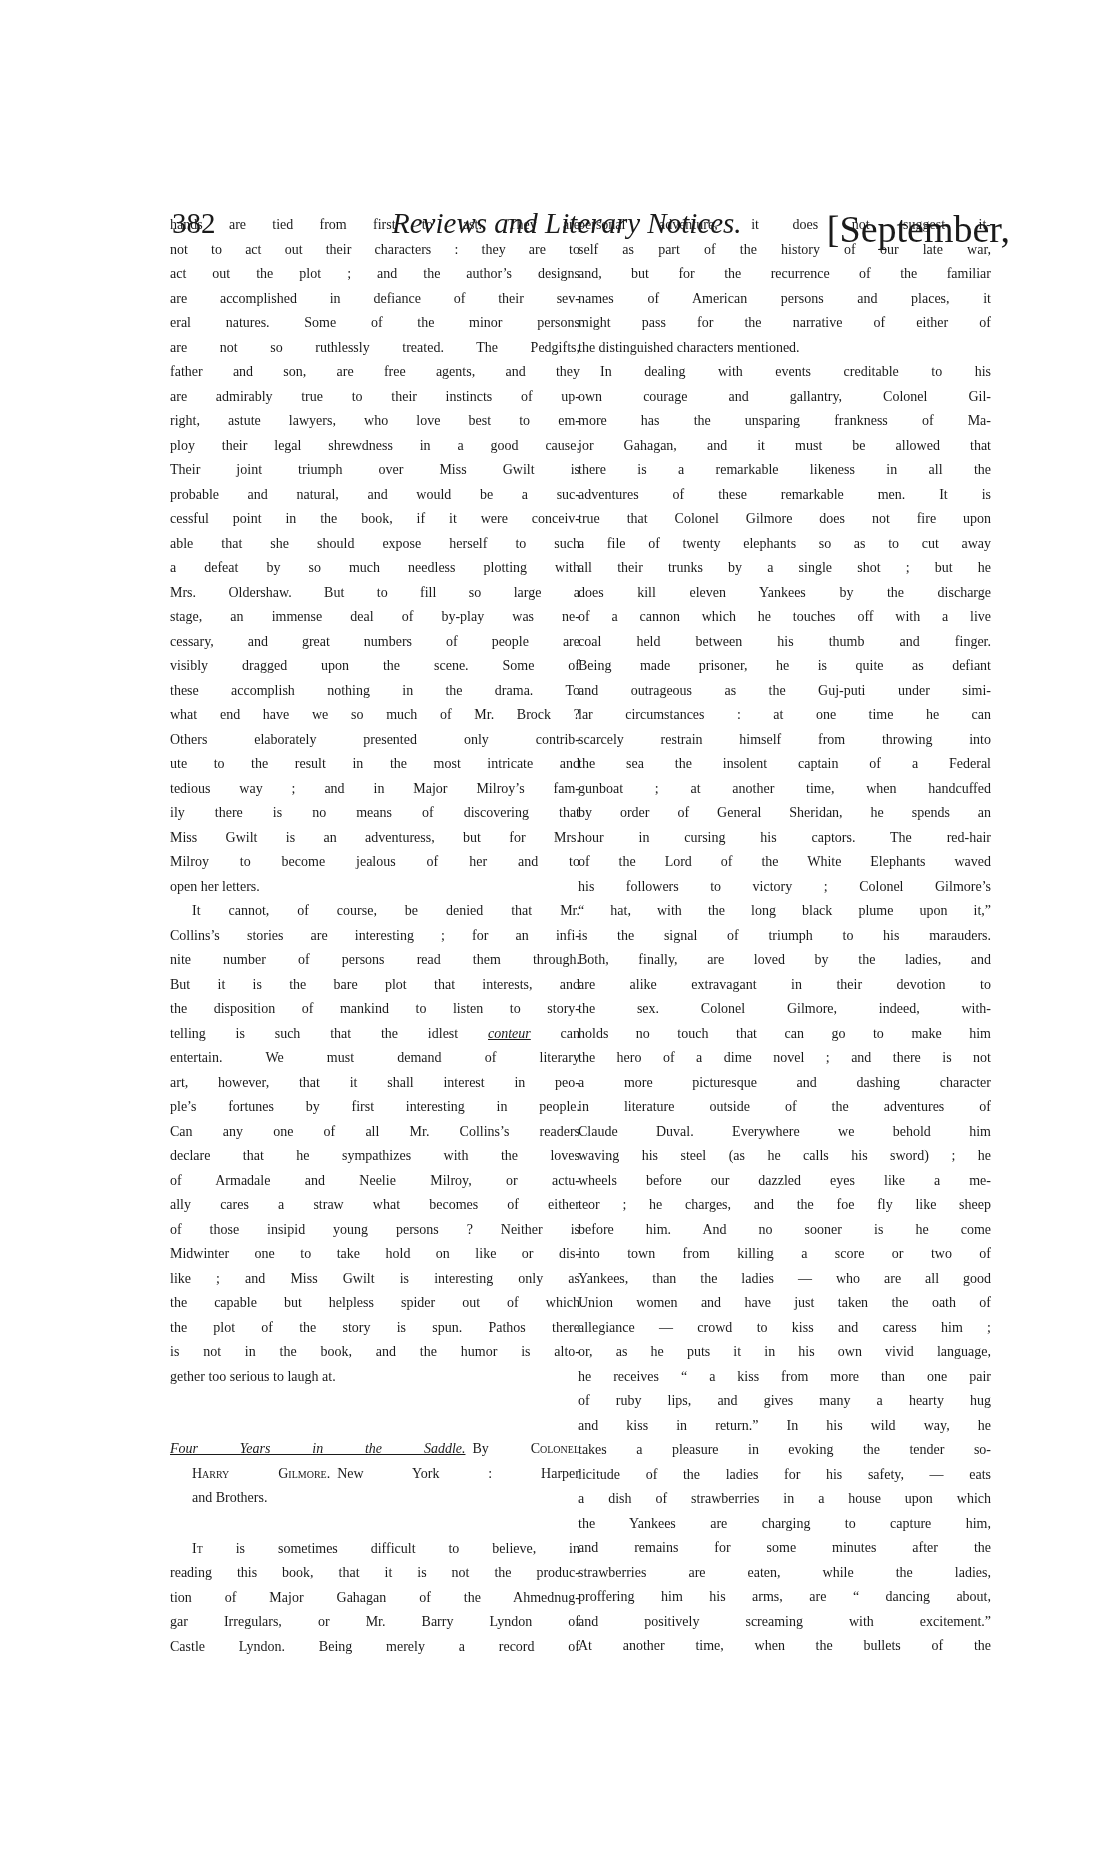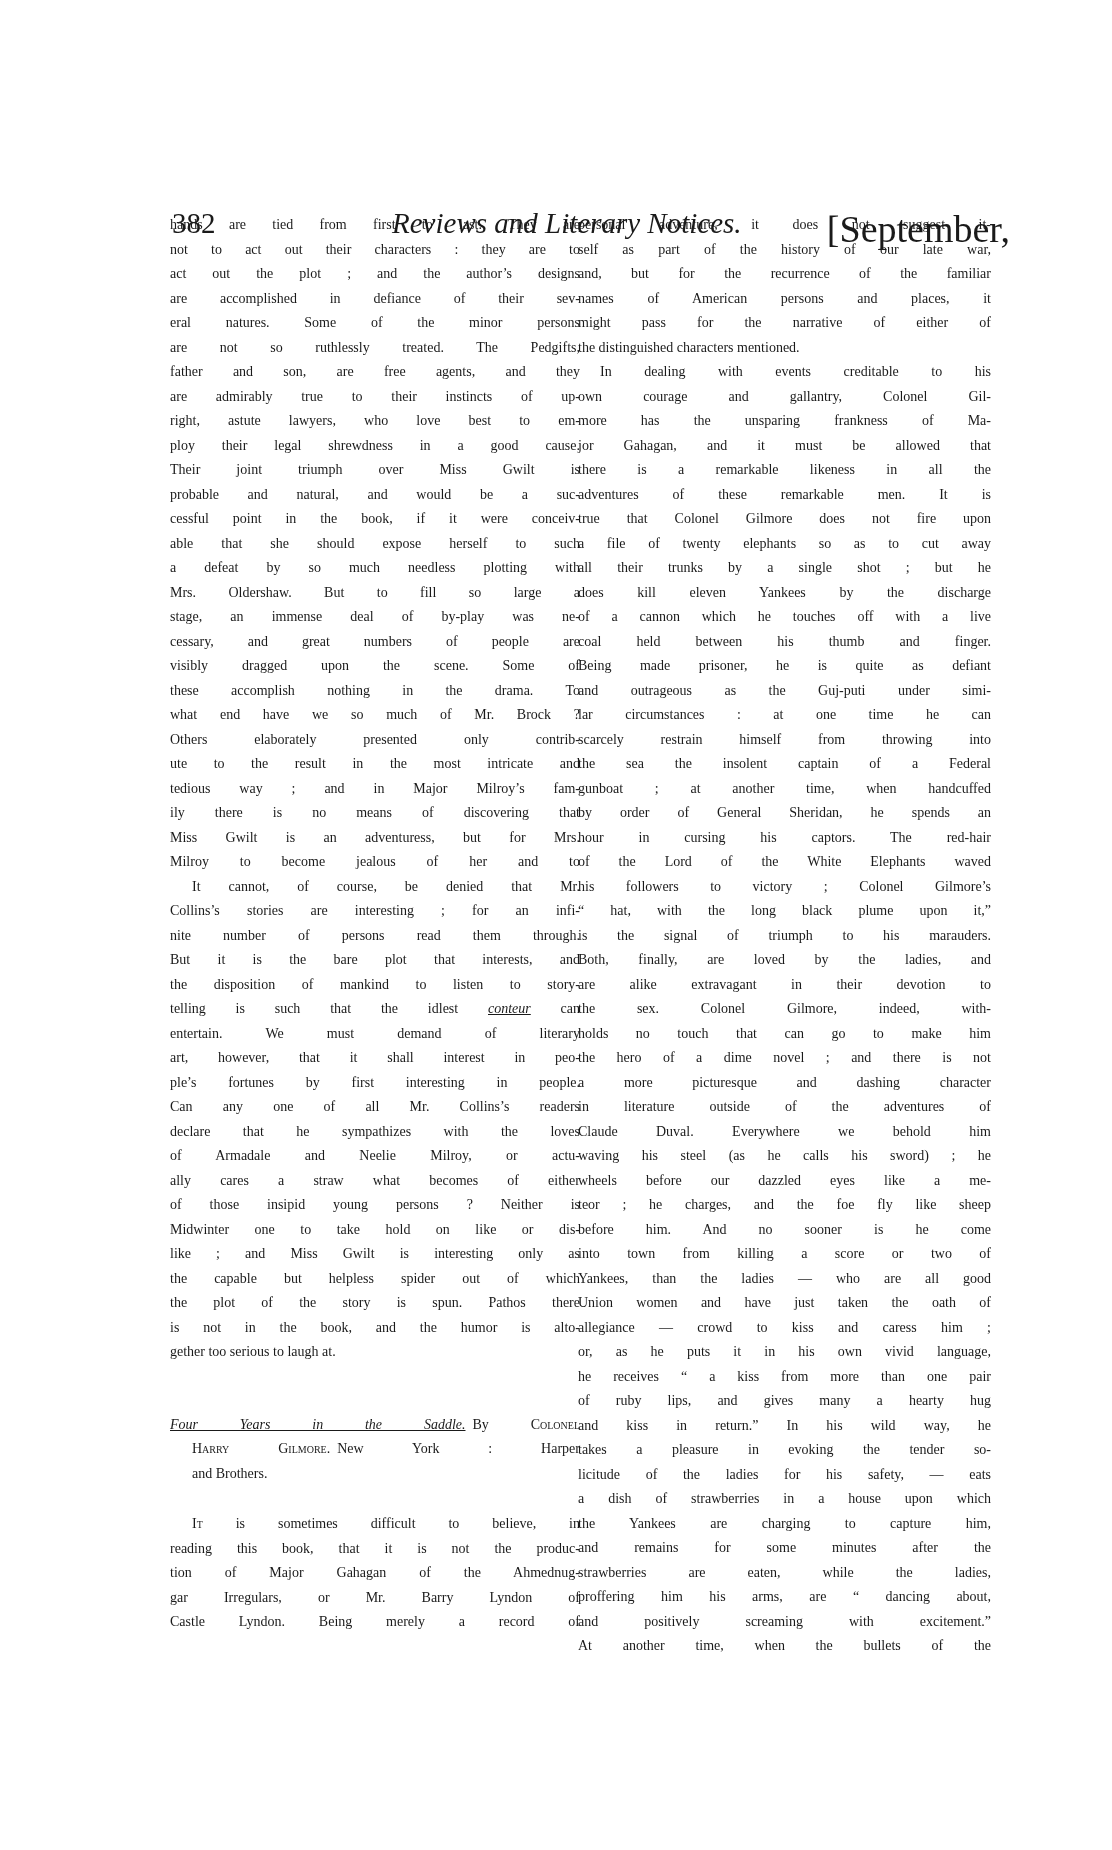--- a/index.html
+++ b/index.html
@@ -61,20 +61,21 @@
       <span class="line">cessary, and great numbers of people are</span>
       <span class="line">visibly dragged upon the scene.  Some of</span>
       <span class="line">these accomplish nothing in the drama.  To</span>
       <span class="line">what end have we so much of Mr. Brock ?</span>
       <span class="line">Others elaborately presented only contrib-</span>
       <span class="line">ute to the result in the most intricate and</span>
       <span class="line">tedious way ; and in Major Milroy’s fam-</span>
       <span class="line">ily there is no means of discovering that</span>
       <span class="line">Miss Gwilt is an adventuress, but for Mrs.</span>
       <span class="line">Milroy to become jealous of her and to</span>
+      <span class="line last">open her letters.</span>
     </div>
     <div>
       <span class="line indent">It cannot, of course, be denied that Mr.</span>
       <span class="line">Collins’s stories are interesting ; for an infi-</span>
       <span class="line">nite number of persons read them through.</span>
       <span class="line">But it is the bare plot that interests, and</span>
       <span class="line">the disposition of mankind to listen to story-</span>
       <span class="line">telling is such that the idlest <span class="it">conteur</span> can</span>
       <span class="line">entertain.  We must demand of literary</span>
       <span class="line">art, however, that it shall interest in peo-</span>

